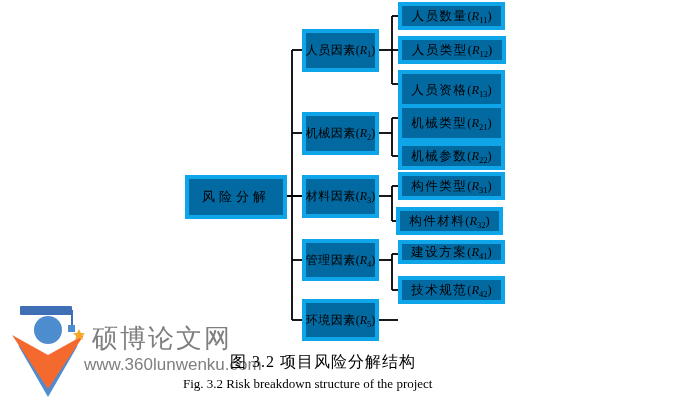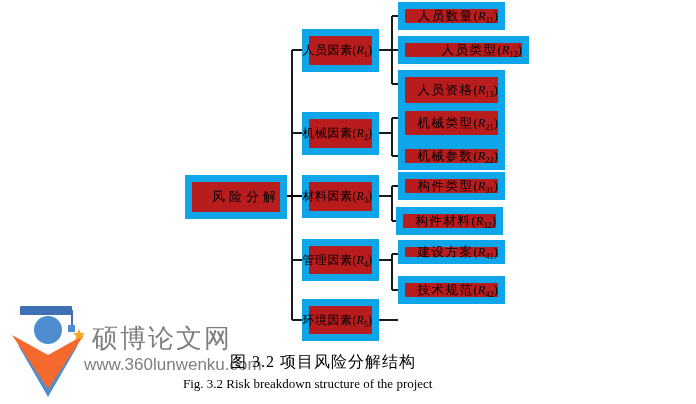--- a/index.html
+++ b/index.html
@@ -1,19 +1,19 @@
 <!DOCTYPE html>
 <html><head>
 <meta charset="utf-8">
 <style>
   html,body{margin:0;padding:0;background:#ffffff;}
   #stage{position:relative;width:696px;height:404px;background:#ffffff;overflow:hidden;
          font-family:"Liberation Serif","DejaVu Serif",serif;color:#000;}
-  .box{position:absolute;border:7px solid #0ea5e9;background:#b91c1c;box-sizing:border-box;
-       display:flex;align-items:center;justify-content:flex-end;white-space:nowrap;}
+  .box{position:absolute;border:4px solid #0ea5e9;background:#0369a1;box-sizing:border-box;
+       display:flex;align-items:center;justify-content:center;white-space:nowrap;}
   .root-box{font-size:13px;letter-spacing:4px;}
   .l2-box{font-size:12px;letter-spacing:0.5px;}
   .c-box{font-size:12.5px;letter-spacing:1.5px;}
   .lbl{display:inline-block;}
   .rv{font-style:italic;font-family:"Liberation Serif","DejaVu Serif",serif;letter-spacing:0;}
   .p{letter-spacing:0;}
   sub{font-size:8.5px;letter-spacing:0;vertical-align:-3px;line-height:0;}
   #connectors{position:absolute;left:0;top:0;width:696px;height:404px;}
   #connectors line{stroke:#000;stroke-width:1.8;}
   .cap-zh{position:absolute;left:230px;top:352px;font-size:16px;letter-spacing:1px;}
@@ -80,21 +80,21 @@
   <div class="box l2-box" style="left:302px;top:239px;width:77px;height:42px">
     <span class="lbl"><span>管理因素</span><span class="p">(</span><i class="rv">R</i><sub>4</sub><span class="p">)</span></span>
   </div>
   <div class="box l2-box" style="left:302px;top:299px;width:77px;height:42px">
     <span class="lbl"><span>环境因素</span><span class="p">(</span><i class="rv">R</i><sub>5</sub><span class="p">)</span></span>
   </div>
 
   <div class="box c-box" style="left:398px;top:2px;width:107px;height:28px">
     <span class="lbl"><span>人员数量</span><span class="p">(</span><i class="rv">R</i><sub>11</sub><span class="p">)</span></span>
   </div>
-  <div class="box c-box" style="left:398px;top:36px;width:131px;height:28px">
+  <div class="box c-box" style="left:398px;top:36px;width:108px;height:28px">
     <span class="lbl"><span>人员类型</span><span class="p">(</span><i class="rv">R</i><sub>12</sub><span class="p">)</span></span>
   </div>
   <div class="box c-box" style="left:398px;top:70px;width:107px;height:40px">
     <span class="lbl"><span>人员资格</span><span class="p">(</span><i class="rv">R</i><sub>13</sub><span class="p">)</span></span>
   </div>
   <div class="box c-box" style="left:398px;top:104px;width:107px;height:38px">
     <span class="lbl"><span>机械类型</span><span class="p">(</span><i class="rv">R</i><sub>21</sub><span class="p">)</span></span>
   </div>
   <div class="box c-box" style="left:398px;top:142px;width:107px;height:28px">
     <span class="lbl"><span>机械参数</span><span class="p">(</span><i class="rv">R</i><sub>22</sub><span class="p">)</span></span>

